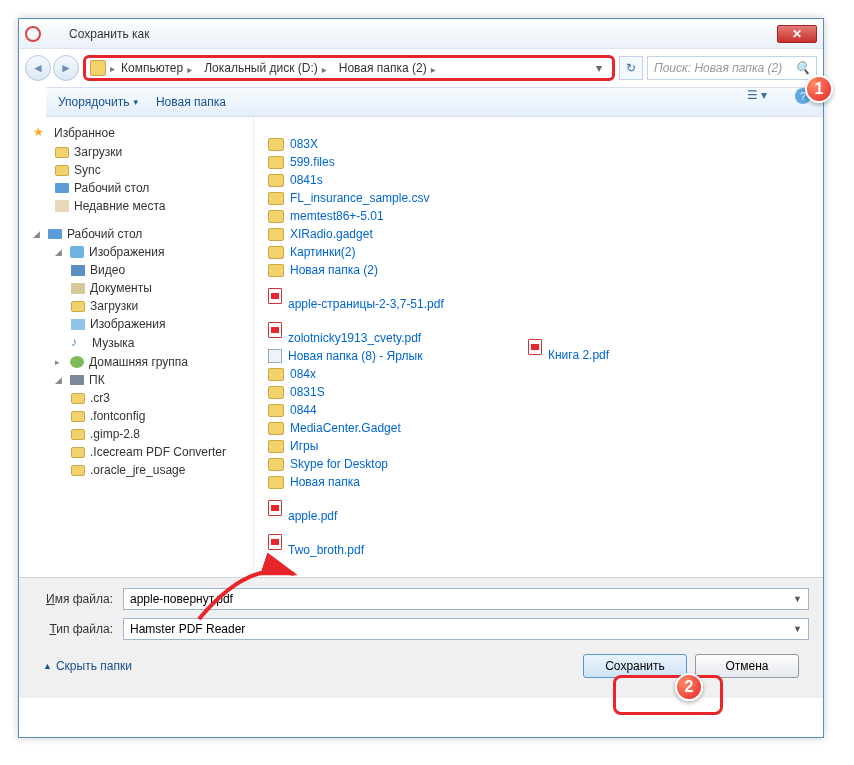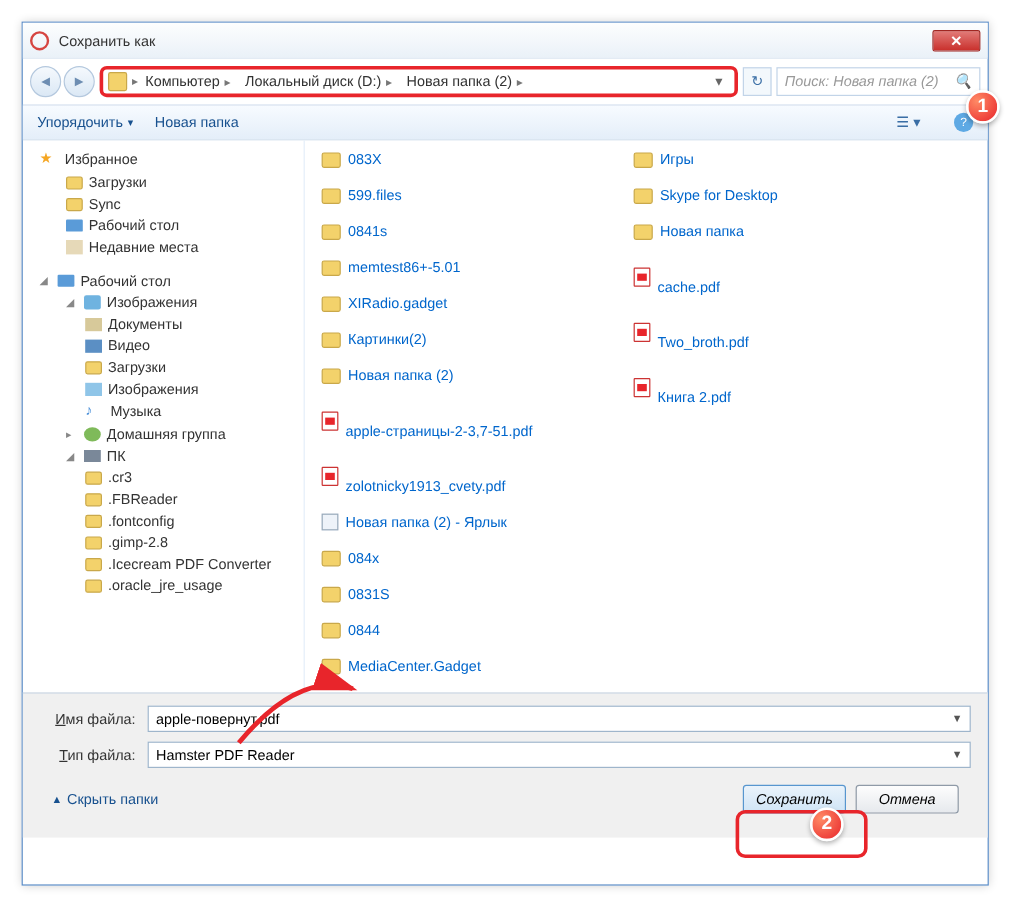--- a/index.html
+++ b/index.html
@@ -1,71 +1,71 @@
 <!DOCTYPE html>
 <html><head>
 <meta charset="utf-8">
 <style>
 * { margin: 0; padding: 0; box-sizing: border-box; font-family: 'Segoe UI', Tahoma, sans-serif; font-size: 12px; }
 body { background: #fff; width: 854px; height: 765px; position: relative; }
 .window { position: absolute; left: 18px; top: 18px; width: 806px; height: 720px; background: #fff; border: 1px solid #5a8cc7; box-shadow: 0 0 8px rgba(0,0,0,0.2); }
 .titlebar { height: 30px; background: linear-gradient(#fdfefe,#eaf1f8); display: flex; align-items: center; padding: 0 6px; border-bottom: 1px solid #dce6f2; }
 .titlebar .app-icon { width: 16px; height: 16px; border-radius: 50%; border: 2px solid #d64541; margin-right: 8px; }
-.titlebar .title { flex: 1; color: #333; }
+.titlebar .title { flex: 1; color: #333; margin-left: 20px; }
 .close-btn { width: 40px; height: 18px; background: linear-gradient(#e27b78,#c9302c); border: 1px solid #a02622; border-radius: 2px; display: flex; align-items: center; justify-content: center; color: #fff; font-weight: bold; cursor: pointer; }
 .navbar { height: 38px; display: flex; align-items: center; padding: 3px 6px; gap: 4px; }
 .nav-btns { display: flex; gap: 2px; }
 .nav-btn { width: 26px; height: 26px; border-radius: 50%; background: linear-gradient(#f5f9fd,#dbe8f5); border: 1px solid #b4c8de; display:flex; align-items:center; justify-content:center; color:#6d8db2; }
 .breadcrumb-wrap { flex: 1; height: 26px; border: 3px solid #e8252b; border-radius: 6px; display: flex; align-items: center; padding: 0 4px; background: #fff; position: relative; }
 .bc-icon { width: 16px; height: 16px; background: #f3d26b; border: 1px solid #c9a84a; border-radius: 2px; margin-right: 4px; }
 .bc-seg { color: #333; padding: 0 6px; display:flex; align-items:flex-end; gap:4px; cursor:pointer; }
 .bc-arrow { color: #777; font-size:10px; }
 .bc-dropdown { margin-left: auto; color:#666; padding:0 6px; }
 .refresh-btn { width:24px; height:24px; border:1px solid #c2d4e8; background:#f3f8fc; color:#3a6ea5; display:flex; align-items:center; justify-content:center; }
 .badge { position:absolute; width:28px; height:28px; border-radius:50%; background: radial-gradient(circle at 30% 30%, #ff8a65, #e8252b); color:#fff; font-weight:bold; font-size:16px; display:flex; align-items:center; justify-content:center; border:2px solid #fff; box-shadow:0 2px 4px rgba(0,0,0,0.3); }
 .badge1 { right: -10px; top: 56px; z-index:10; }
 .badge2 { right: 120px; bottom: 36px; z-index:10; }
 .searchbox { width: 170px; height: 24px; border: 1px solid #c2d4e8; background:#fff; display:flex; align-items:center; padding:0 6px; color:#999; font-style:italic; }
 .searchbox .sicon { margin-left:auto; color:#3a6ea5; }
-.toolbar { height: 30px; background: linear-gradient(#f7fbff,#e4eef9); border-top:1px solid #d4e0ee; border-bottom:1px solid #d4e0ee; display:flex; align-items:center; padding:0 12px; gap:18px; }
+.toolbar { height: 30px; background: linear-gradient(#f7fbff,#e4eef9); border-top:1px solid #d4e0ee; border-bottom:1px solid #d4e0ee; display:flex; padding:0 12px; gap:18px;margin-left:27px; }
 .toolbar .tbtn { color:#18518f; cursor:pointer; display:flex; align-items:center; gap:4px; }
 .toolbar .spacer { flex:1; }
 .toolbar .ricon { color:#3a6ea5; cursor:pointer; }
 .toolbar .help-icon { width:16px; height:16px; border-radius:50%; background:#5ea9e4; color:#fff; display:flex; align-items:center; justify-content:center; font-size:10px; cursor:pointer; margin-left:10px; }
 .body-area { display:flex; height: 460px; }
 .tree { width: 235px; border-right:1px solid #e4eef9; overflow:hidden; padding:6px 0; }
 .tree-item { display:flex; align-items:center; gap:5px; padding:2px 4px 2px 20px; color:#333; cursor:pointer; white-space:nowrap; }
 .tree-item.fav { padding-left:14px; }
 .tree-item.sub { padding-left:36px; }
 .tree-item.sub2 { padding-left:52px; }
 .ticon { width:16px; height:16px; display:inline-block; }
 .ic-star { color:#f5a623; }
 .ic-folder { background:#f3d26b; border:1px solid #c9a84a; border-radius:2px; width:14px; height:11px; }
 .ic-desktop { background:#5a9bd8; width:14px; height:10px; border-radius:1px; }
 .ic-lib { background:#6fb3e0; width:14px; height:12px; border-radius:2px; }
 .ic-pc { background:#7a8899; width:14px; height:10px; }
-.file-list { flex:1; padding:8px 12px; display:flex; flex-wrap:wrap; flex-direction:column; gap:14px; max-height:460px; align-content:flex-start; column-gap:40px; }
+.file-list { flex:1; padding:8px 12px; display:flex; flex-wrap:wrap; flex-direction:column; gap:2px; max-height:460px; align-content:flex-start; column-gap:40px;justify-content:center; }
 .file-item { display:flex; align-items:center; gap:6px; padding:1px 2px; cursor:pointer; width:220px; }
 .file-item .fname { color:#06c; }
 .file-item.pdf .fname { color:#06c;margin-top:16px; }
 .fi-folder { width:16px; height:13px; background:#f3d26b; border:1px solid #c9a84a; border-radius:2px; }
 .fi-pdf { width:14px; height:16px; background:#fff; border:1px solid #c33; border-radius:1px; position:relative; }
 .fi-pdf::after { content:''; position:absolute; left:2px; top:4px; width:8px; height:6px; background:#e8252b; }
 .fi-link { width:14px; height:14px; background:#eef3f9; border:1px solid #9ab; }
 .bottom-panel { border-top:1px solid #ccd7e4; padding:10px 14px 18px; background:#f0f0f0; }
 .field-row { display:flex; align-items:center; margin-bottom:8px; }
 .field-row label { width:90px; text-align:right; padding-right:10px; color:#333; }
 .field-row label u { text-decoration:underline; }
 .combo { flex:1; height:22px; border:1px solid #9eb5cb; background:#fff; display:flex; align-items:center; padding:0 6px; position:relative; }
 .combo .val { flex:1; }
 .combo .dd { color:#555; font-size:9px; }
 .footer-row { display:flex; align-items:center; padding:6px 10px 2px; }
 .hide-folders { color:#18518f; cursor:pointer; display:flex; align-items:center; gap:4px; }
 .footer-row .spacer { flex:1; }
-.btn { width:86px; height:24px; border:1px solid #8f9aa7; background:linear-gradient(#fdfdfd,#e6e9ed); display:flex; align-items:center; justify-content:center; cursor:pointer; margin-left:8px; border-radius:3px;font-style:italic; }
+.btn { width:104px; height:24px; border:1px solid #8f9aa7; background:linear-gradient(#fdfdfd,#e6e9ed); display:flex; align-items:center; justify-content:center; cursor:pointer; margin-left:8px; border-radius:3px; }
 .btn.primary { border:1px solid #5796cf; background:linear-gradient(#eaf3fb,#cfe4f6); }
 .save-highlight { position:absolute; right:100px; bottom:22px; width:110px; height:40px; border:3px solid #e8252b; border-radius:8px; pointer-events:none; }
 .arrow-annot { position:absolute; left:170px; top:530px; width:120px; height:80px; pointer-events:none; }
 .tree-exp { color:#888; font-size:9px; width:10px; display:inline-block; }
 </style>
 </head>
 <body>
 
 <div class="window">
 
@@ -142,26 +142,26 @@
           <span class="tree-exp">◢</span>
           <span class="ticon ic-desktop"></span>
           <span>Рабочий стол</span>
         </div>
       <div class="tree-item sub">
           <span class="tree-exp">◢</span>
           <span class="ticon ic-lib"></span>
           <span>Изображения</span>
         </div>
       <div class="tree-item sub2">
+          <span class="ticon" style="background:#5b8fc4;width:14px;height:11px"></span>
+          <span>Видео</span>
+        </div>
+      <div class="tree-item sub2">
           <span class="ticon" style="background:#d7c99a;width:14px;height:11px"></span>
           <span>Документы</span>
-        </div>
-      <div class="tree-item sub2">
-          <span class="ticon" style="background:#5b8fc4;width:14px;height:11px"></span>
-          <span>Видео</span>
         </div>
       <div class="tree-item sub2">
           <span class="ticon ic-folder"></span>
           <span>Загрузки</span>
         </div>
       <div class="tree-item sub2">
           <span class="ticon" style="background:#8fc5e8;width:14px;height:11px"></span>
           <span>Изображения</span>
         </div>
       <div class="tree-item sub2">
@@ -177,24 +177,20 @@
           <span class="tree-exp">◢</span>
           <span class="ticon ic-pc"></span>
           <span>ПК</span>
         </div>
       <div class="tree-item sub2">
           <span class="ticon ic-folder"></span>
           <span>.cr3</span>
         </div>
       <div class="tree-item sub2">
           <span class="ticon ic-folder"></span>
-          <span>.FBReader</span>
-        </div>
-      <div class="tree-item sub2">
-          <span class="ticon ic-folder"></span>
           <span>.fontconfig</span>
         </div>
       <div class="tree-item sub2">
           <span class="ticon ic-folder"></span>
           <span>.gimp-2.8</span>
         </div>
       <div class="tree-item sub2">
           <span class="ticon ic-folder"></span>
           <span>.Icecream PDF Converter</span>
         </div>
@@ -212,20 +208,24 @@
         <div class="file-item">
           <span class="fi-folder"></span>
           <span class="fname">599.files</span>
         </div>
         <div class="file-item">
           <span class="fi-folder"></span>
           <span class="fname">0841s</span>
         </div>
         <div class="file-item">
           <span class="fi-folder"></span>
+          <span class="fname">FL_insurance_sample.csv</span>
+        </div>
+        <div class="file-item">
+          <span class="fi-folder"></span>
           <span class="fname">memtest86+-5.01</span>
         </div>
         <div class="file-item">
           <span class="fi-folder"></span>
           <span class="fname">XIRadio.gadget</span>
         </div>
         <div class="file-item">
           <span class="fi-folder"></span>
           <span class="fname">Картинки(2)</span>
         </div>
@@ -236,21 +236,21 @@
         <div class="file-item pdf">
           <span class="fi-pdf"></span>
           <span class="fname">apple-страницы-2-3,7-51.pdf</span>
         </div>
         <div class="file-item pdf">
           <span class="fi-pdf"></span>
           <span class="fname">zolotnicky1913_cvety.pdf</span>
         </div>
         <div class="file-item">
           <span class="fi-link"></span>
-          <span class="fname">Новая папка (2) - Ярлык</span>
+          <span class="fname">Новая папка (8) - Ярлык</span>
         </div>
         <div class="file-item">
           <span class="fi-folder"></span>
           <span class="fname">084x</span>
         </div>
         <div class="file-item">
           <span class="fi-folder"></span>
           <span class="fname">0831S</span>
         </div>
         <div class="file-item">
@@ -268,21 +268,21 @@
         <div class="file-item">
           <span class="fi-folder"></span>
           <span class="fname">Skype for Desktop</span>
         </div>
         <div class="file-item">
           <span class="fi-folder"></span>
           <span class="fname">Новая папка</span>
         </div>
         <div class="file-item pdf">
           <span class="fi-pdf"></span>
-          <span class="fname">cache.pdf</span>
+          <span class="fname">apple.pdf</span>
         </div>
         <div class="file-item pdf">
           <span class="fi-pdf"></span>
           <span class="fname">Two_broth.pdf</span>
         </div>
         <div class="file-item pdf">
           <span class="fi-pdf"></span>
           <span class="fname">Книга 2.pdf</span>
         </div>
       </div>

